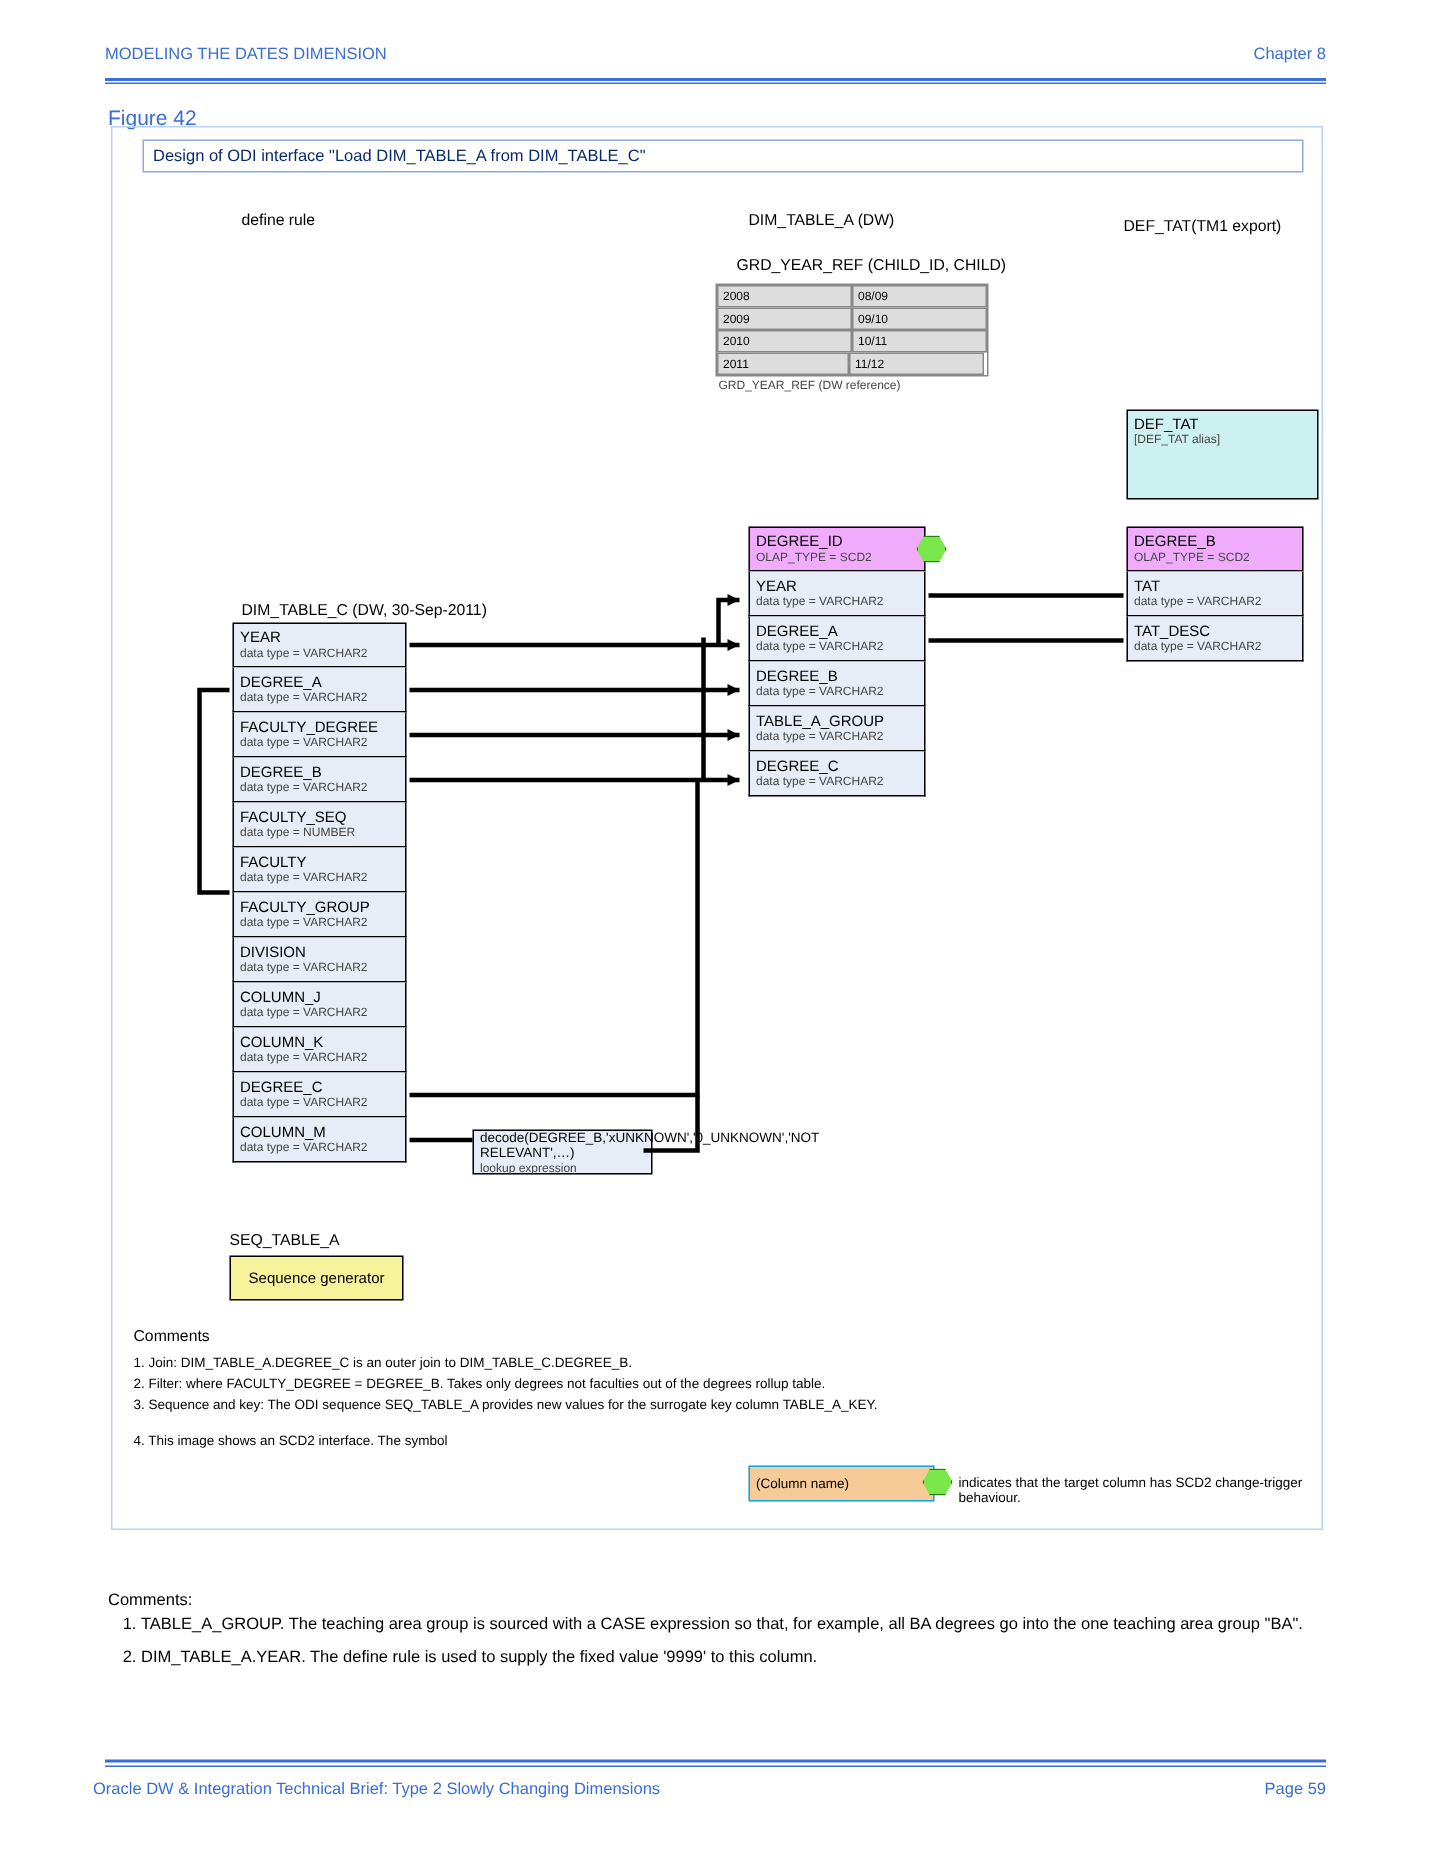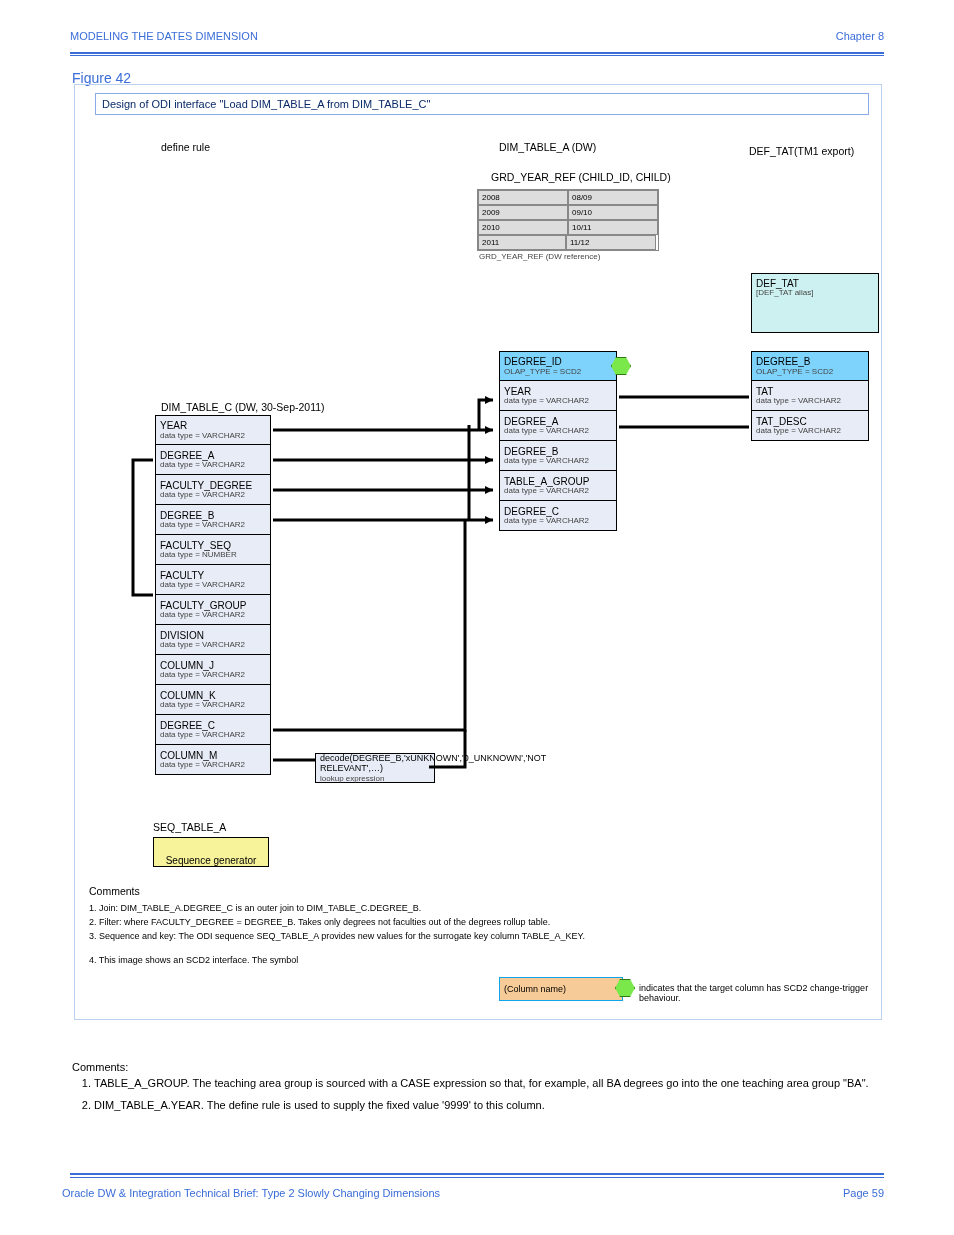--- a/index.html
+++ b/index.html
@@ -10,28 +10,28 @@
 .top-right{position:absolute;right:70px;top:30px;font-size:11px;color:#3a6dd7}
 .figure-num{position:absolute;left:72px;top:70px;font-size:14px;color:#3a6dd7}
 .outer-box{position:absolute;left:74px;top:84px;width:806px;height:934px;border:1px solid #bbd1f0}
 .title-box{position:absolute;left:20px;top:8px;width:766px;height:20px;border:1px solid #8aa9e8;display:flex;align-items:center;padding-left:6px;font-size:11px;color:#0a2a6a;background:#fff}
 .heading{position:absolute;font-size:10.5px}
 .cyan-box{position:absolute;background:#cdf1f1;border:1px solid #000}
 .cell{border:1px solid #000;border-top:none;font-size:10px;line-height:1.15;padding:2px 4px;display:flex;align-items:center;height:30px;box-sizing:border-box}
 .cell.first{border-top:1px solid #000}
 .stack{position:absolute;display:flex;flex-direction:column}
 .blue-cell{background:#e7ecf6}
-.orange-cell{background:#7dd3fc}
+.orange-cell{background:#f0abfc}
 .gray-table{position:absolute;border:1px solid #888;font-size:8px}
 .gray-table .row{display:flex}
 .gray-table .c{border:1px solid #888;padding:1px 3px;background:#ddd;box-sizing:border-box;height:15px;display:flex;align-items:center}
 .hex{position:absolute;width:18px;height:16px;background:#7ae84a;border:1px solid #2d7a12;clip-path:polygon(25% 0,75% 0,100% 50%,75% 100%,25% 100%,0 50%)}
 .conn{stroke:#000;stroke-width:3;fill:none}
 .footnote{position:absolute;font-size:9px}
-.yellow-box{position:absolute;width:114px;height:28px;background:#f7f39a;border:1px solid #000;display:flex;align-items:flex-end;justify-content:center;font-size:10px}
+.yellow-box{position:absolute;width:114px;height:28px;background:#f7f39a;border:1px solid #000;display:flex;align-items:center;justify-content:center;font-size:10px}
 .mid-box{position:absolute;width:114px;height:28px;background:#e7ecf6;border:1px solid #000;display:flex;align-items:center;padding-left:4px;font-size:9px}
 .below-figure{position:absolute;left:72px;top:1060px;width:806px;font-size:11px;line-height:1.45}
 .below-figure ol{margin:0 0 0 22px;padding:0}
 .below-figure li{margin-bottom:6px}
 .hr-bot{position:absolute;left:70px;bottom:60px;width:814px;height:0;border-top:2px solid #3a6dd7}
 .hr-bot2{position:absolute;left:70px;bottom:57px;width:814px;height:0;border-top:1px solid #3a6dd7}
 .bot-left{position:absolute;left:62px;bottom:36px;font-size:11px;color:#3a6dd7}
 .bot-right{position:absolute;right:70px;bottom:36px;font-size:11px;color:#3a6dd7}
 .sub{font-size:8px;color:#444;line-height:1.05}
 </style>

